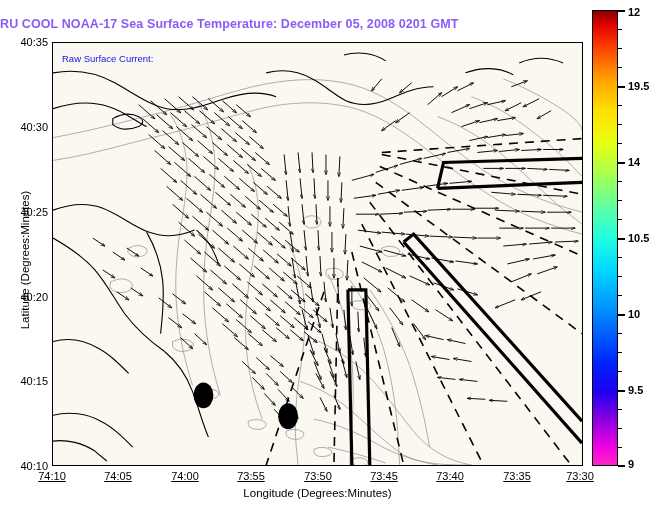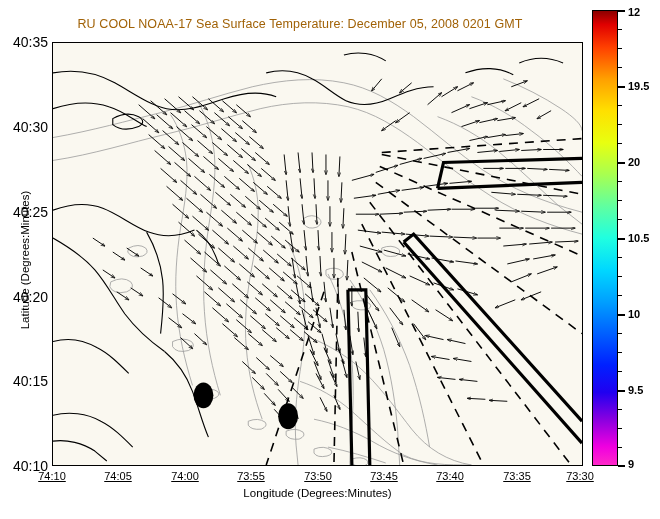--- a/index.html
+++ b/index.html
@@ -2,22 +2,22 @@
 <html><head>
 <meta charset="utf-8">
 <style>
   html,body{margin:0;padding:0;background:#ffffff;}
   body{width:660px;height:519px;overflow:hidden;
        font-family:"Liberation Sans","DejaVu Sans",sans-serif;}
   #root{position:relative;width:660px;height:519px;background:#ffffff;}
 
   
   .title{
-    position:absolute;left:0;top:17px;width:600px;text-align:center;
-    font-size:12.5px;font-weight:normal;color:#a16207;letter-spacing:0.1px;
+    position:absolute;left:0;top:17px;width:600px;text-align:left;
+    font-size:12.5px;font-weight:bold;color:#8b5cf6;letter-spacing:0.1px;
     white-space:nowrap;
   }
 
   
   .plot-frame{
     position:absolute;left:52px;top:42px;width:531px;height:424px;
     background:#faf8f0;border:1.5px solid #000000;box-sizing:border-box;
     overflow:hidden;
   }
   .plot-svg{position:absolute;left:0;top:0;width:100%;height:100%;}
@@ -28,21 +28,21 @@
     font-size:9.5px;color:#1414e6;line-height:13.5px;white-space:nowrap;
     font-family:"Liberation Sans","DejaVu Sans",sans-serif;
   }
 
   
   .xtick-label{
     position:absolute;font-size:11px;color:#000;transform:translateX(-50%);
     white-space:nowrap;top:470px;text-decoration:underline;
   }
   .ytick-label{
-    position:absolute;font-size:14px;color:#000;transform:translateY(-50%);
+    position:absolute;font-size:11px;color:#000;transform:translateY(-50%);
     white-space:nowrap;right:0;text-align:right;margin-left:14px;
   }
   .ytick-wrap{position:absolute;left:0;top:0;width:48px;height:519px;}
   .xlabel{
     position:absolute;left:52px;width:531px;top:487px;text-align:center;
     font-size:11.5px;color:#000;white-space:nowrap;
   }
   .ylabel{
     position:absolute;left:-95px;top:254px;width:240px;text-align:center;
     font-size:11.5px;color:#000;white-space:nowrap;
@@ -500,20 +500,21 @@
         <path d="M404,338 l-18,-2"></path>
           <path d="M426,340 l-18,-2"></path>
         <path d="M434,358 l-18,-1"></path>
           <path d="M456,360 l-18,-1"></path>
         <path d="M360,40 l-12,10"></path>
           <path d="M330,36 l-10,12"></path>
       </g>
     </svg>
 
     <div class="subtitle">
+      <div>Raw Surface Current:</div>
     </div>
 
   </div>
 
   <div class="cbar-wrap">
     <div class="cbar"></div>
     <div class="cbar-ticks">
       <i class="major" style="top:0px"></i>
         <i style="top:19px"></i>
         <i style="top:38px"></i>
@@ -535,20 +536,20 @@
       <i style="top:342px"></i>
         <i style="top:361px"></i>
       <i class="major" style="top:380px"></i>
         <i style="top:399px"></i>
       <i style="top:418px"></i>
         <i style="top:437px"></i>
       <i class="major" style="top:455px"></i>
     </div>
     <div class="cbar-label" style="top:2px">12</div>
     <div class="cbar-label" style="top:76px">19.5</div>
-    <div class="cbar-label" style="top:152px">20</div>
+    <div class="cbar-label" style="top:152px">14</div>
     <div class="cbar-label" style="top:228px">10.5</div>
     <div class="cbar-label" style="top:304px">10</div>
     <div class="cbar-label" style="top:380px">9.5</div>
     <div class="cbar-label" style="top:454px">9</div>
   </div>
 
 </div>
 
 </body></html>

